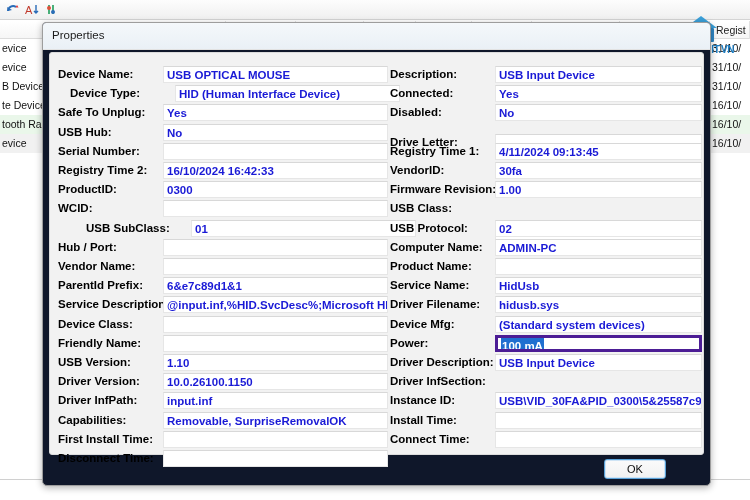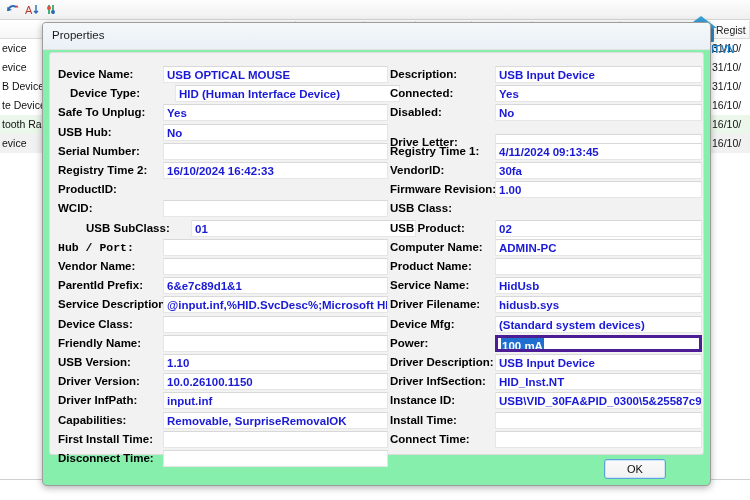--- a/index.html
+++ b/index.html
@@ -118,21 +118,21 @@
     color: #1f7fc4;
     letter-spacing: -0.3px;
     white-space: nowrap;
   }
 
   
   #dialog {
     position: absolute;
     left: 42px; top: 22px;
     width: 669px; height: 464px;
-    background: #86efac;
+    background: #0f172a;
     border: 1px solid #9d9d9d;
     border-radius: 4px 4px 5px 5px;
     box-shadow: 0 2px 7px rgba(0,0,0,0.30);
     box-sizing: border-box;
     z-index: 10;
   }
   #dlg-titlebar {
     position: absolute;
     left: 0; top: 0;
     width: 100%; height: 27px;
@@ -352,35 +352,38 @@
           </div>
         </div>
         <div class="field-row" style="left: 0px; top: 108px; width: 338px;">
           <div class="field-label" style="left: 8px;">Registry Time 2:</div>
           <div class="field-box" style="left: 113px; width: 225px;">
             <div class="field-value">16/10/2024 16:42:33</div>
           </div>
         </div>
         <div class="field-row" style="left: 0px; top: 127.2px; width: 338px;">
           <div class="field-label" style="left: 8px;">ProductID:</div>
+          <div class="field-box" style="left: 113px; width: 225px;">
+            <div class="field-value">0300</div>
+          </div>
         </div>
         <div class="field-row" style="left: 0px; top: 146.4px; width: 338px;">
           <div class="field-label" style="left: 8px;">WCID:</div>
           <div class="field-box" style="left: 113px; width: 225px;">
             <div class="field-value"></div>
           </div>
         </div>
         <div class="field-row" style="left: 0px; top: 165.6px; width: 338px; margin-left: 28px;">
           <div class="field-label" style="left: 8px;">USB SubClass:</div>
           <div class="field-box" style="left: 113px; width: 225px;">
             <div class="field-value">01</div>
           </div>
         </div>
         <div class="field-row" style="left: 0px; top: 184.8px; width: 338px;">
-          <div class="field-label" style="left: 8px; font-family: Liberation Mono, monospace;">Hub / Port:</div>
+          <div class="field-label" style="left: 8px;">Hub / Port:</div>
           <div class="field-box" style="left: 113px; width: 225px;">
             <div class="field-value"></div>
           </div>
         </div>
         <div class="field-row" style="left: 0px; top: 204px; width: 338px;">
           <div class="field-label" style="left: 8px;">Vendor Name:</div>
           <div class="field-box" style="left: 113px; width: 225px;">
             <div class="field-value"></div>
           </div>
         </div>
@@ -488,21 +491,21 @@
             <div class="field-value">1.00</div>
           </div>
         </div>
         <div class="field-row" style="left: 0px; top: 146.4px; width: 652px;">
           <div class="field-label" style="left: 340px;">USB Class:</div>
           <div class="field-box" style="left: 445px; width: 207px; margin-top: 36px;">
             <div class="field-value">03</div>
           </div>
         </div>
         <div class="field-row" style="left: 0px; top: 165.6px; width: 652px;">
-          <div class="field-label" style="left: 340px;">USB Product:</div>
+          <div class="field-label" style="left: 340px;">USB Protocol:</div>
           <div class="field-box" style="left: 445px; width: 207px;">
             <div class="field-value">02</div>
           </div>
         </div>
         <div class="field-row" style="left: 0px; top: 184.8px; width: 652px;">
           <div class="field-label" style="left: 340px;">Computer Name:</div>
           <div class="field-box" style="left: 445px; width: 207px;">
             <div class="field-value">ADMIN-PC</div>
           </div>
         </div>
@@ -537,23 +540,20 @@
           </div>
         </div>
         <div class="field-row" style="left: 0px; top: 300px; width: 652px;">
           <div class="field-label" style="left: 340px;">Driver Description:</div>
           <div class="field-box" style="left: 445px; width: 207px;">
             <div class="field-value">USB Input Device</div>
           </div>
         </div>
         <div class="field-row" style="left: 0px; top: 319.2px; width: 652px;">
           <div class="field-label" style="left: 340px;">Driver InfSection:</div>
-          <div class="field-box" style="left: 445px; width: 207px;">
-            <div class="field-value">HID_Inst.NT</div>
-          </div>
         </div>
         <div class="field-row" style="left: 0px; top: 338.4px; width: 652px; text-align: center;">
           <div class="field-label" style="left: 340px;">Instance ID:</div>
           <div class="field-box" style="left: 445px; width: 207px;">
             <div class="field-value">USB\VID_30FA&amp;PID_0300\5&amp;25587c9f&amp;0</div>
           </div>
         </div>
         <div class="field-row" style="left: 0px; top: 357.6px; width: 652px;">
           <div class="field-label" style="left: 340px;">Install Time:</div>
           <div class="field-box" style="left: 445px; width: 207px;">

